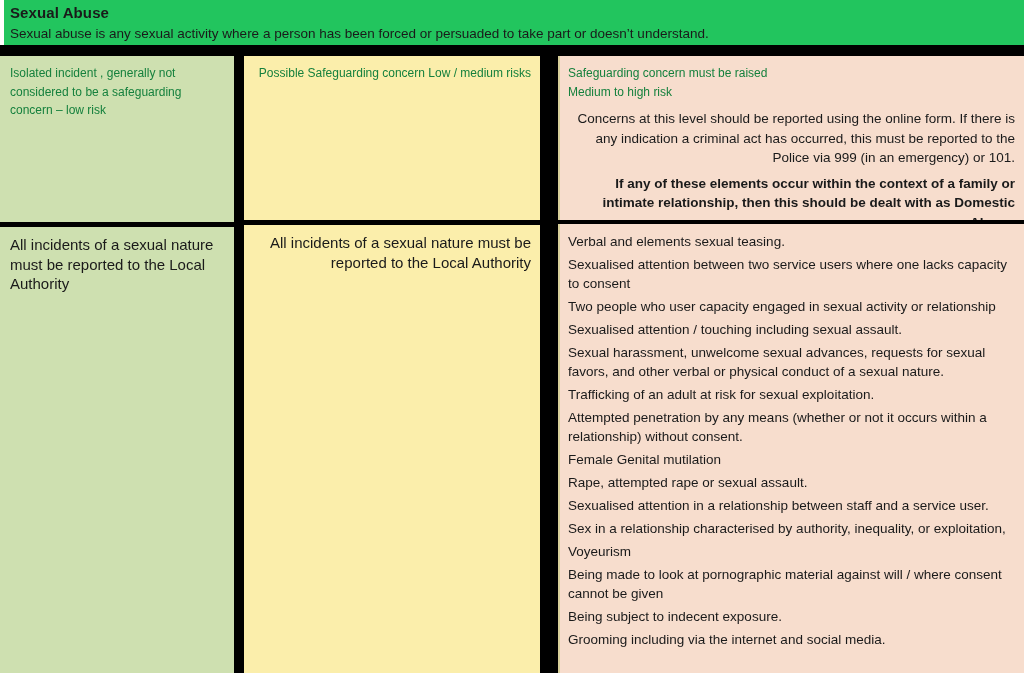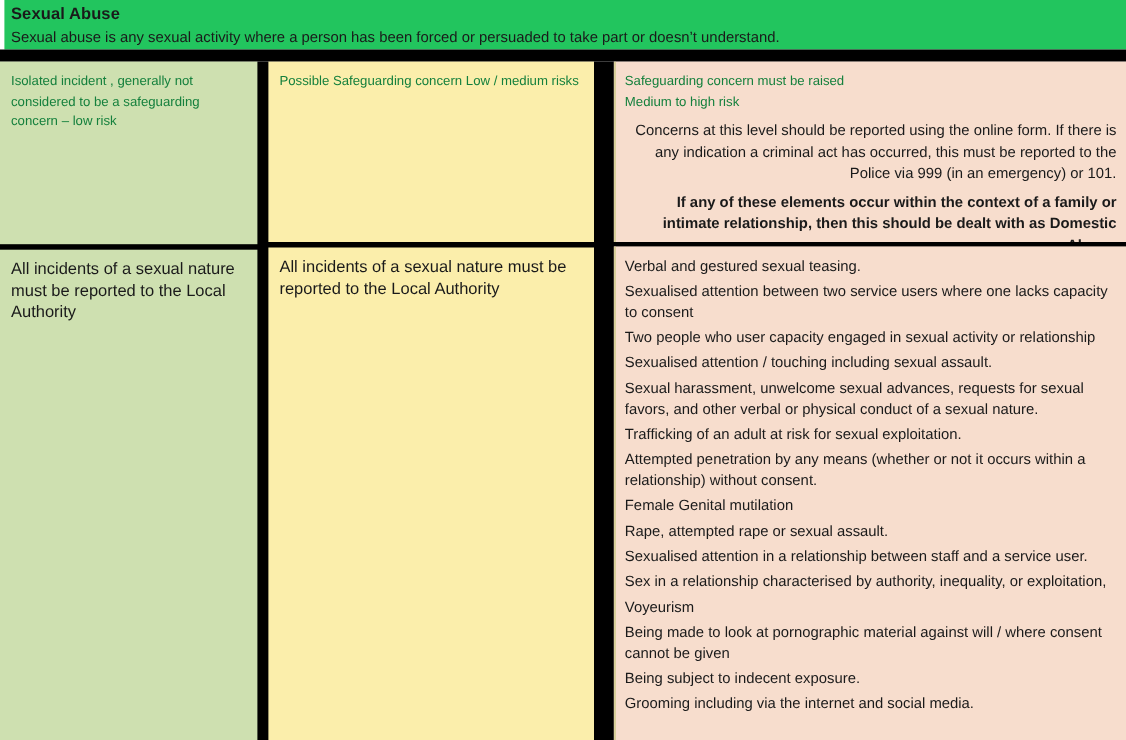--- a/index.html
+++ b/index.html
@@ -61,21 +61,21 @@
     background: #000000;
   }
 
   .col {
     position: absolute;
     top: 0;
     bottom: 0;
     box-sizing: border-box;
   }
   .col-low   { left: 0px;   width: 234px; }
-  .col-med   { left: 244px; width: 296px; }
+  .col-med   { left: 244px; width: 296px; text-align: right; }
   .col-high  { left: 558px; width: 466px; padding-left: 25px; }
 
   .cell {
     position: absolute;
     left: 0;
     right: 0;
     box-sizing: border-box;
     padding: 8px 9px 8px 10px;
     overflow: hidden;
   }
@@ -177,21 +177,21 @@
       <p class="cell-head-text">Medium to high risk</p>
       <div class="head-spacer"></div>
       <div class="cell-high-intro">
           <p>Concerns at this level should be reported using the online form. If there is any indication a criminal act has occurred, this must be reported to the Police via 999 (in an emergency) or 101.</p>
           <p>If any of these elements occur within the context of a family or intimate relationship, then this should be dealt with as Domestic Abuse.</p>
         </div>
     </div>
     <div class="cell cell-pink r2">
       <span class="pink-edge"></span>
       <ul class="risk-list">
-          <li>Verbal and gestured sexual teasing.</li>
+          <li>Verbal and elements sexual teasing.</li>
           <li>Sexualised attention between two service users where one lacks capacity to consent</li>
           <li>Two people who user capacity engaged in sexual activity or relationship</li>
           <li>Sexualised attention / touching including sexual assault.</li>
           <li>Sexual harassment, unwelcome sexual advances, requests for sexual favors, and other verbal or physical conduct of a sexual nature.</li>
           <li>Trafficking of an adult at risk for sexual exploitation.</li>
           <li>Attempted penetration by any means (whether or not it occurs within a relationship) without consent.</li>
           <li>Female Genital mutilation</li>
           <li>Rape, attempted rape or sexual assault.</li>
           <li>Sexualised attention in a relationship between staff and a service user.</li>
           <li>Sex in a relationship characterised by authority, inequality, or exploitation,</li>

